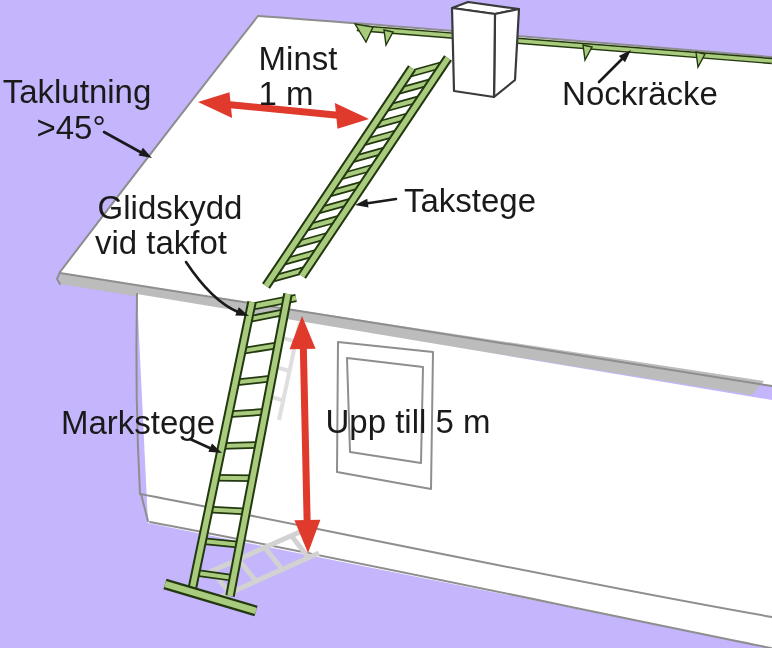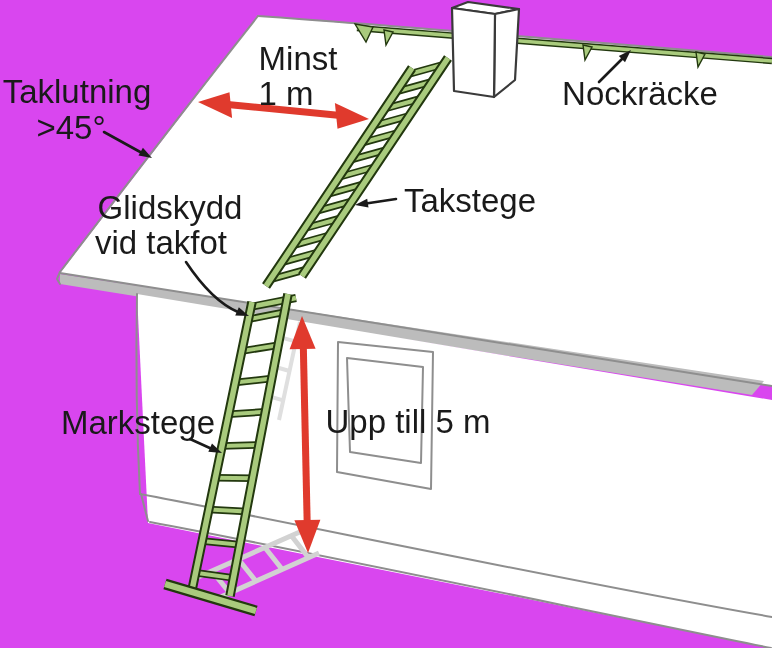--- a/index.html
+++ b/index.html
@@ -1,16 +1,16 @@
 <!DOCTYPE html>
 <html style="--ladder_green: #a9cb7d; --ladder_outline: #22380e; --arrow_red: #e03a2d; --text: #1a1a1a; --house_line: #8e8e8e; --chimney_line: #3a3a3a; --fascia_shadow: #bcbcbc; --ground_shadow: #d2d2d2; --wall_shadow: #dfdfdf;"><head>
 <meta charset="utf-8">
 <style>
   html,body{margin:0;padding:0;background:#fff;}
-  .stage{position:relative;width:772px;height:648px;background:#d946ef;overflow:hidden;
+  .stage{position:relative;width:772px;height:648px;background:#c4b5fd;overflow:hidden;
          font-family:"Liberation Sans",sans-serif;}
   svg{display:block;}
   .txt{font-family:"Liberation Sans",sans-serif;font-size:33px;fill:var(--text,#1a1a1a);}
   .house{stroke:var(--house_line,#8e8e8e);stroke-width:2;fill:none;
          stroke-linecap:round;stroke-linejoin:round;}
   .chim{stroke:var(--chimney_line,#3a3a3a);stroke-width:2.2;fill:#ffffff;stroke-linejoin:round;}
   .band{fill:var(--fascia_shadow,#bcbcbc);stroke:none;}
   .gshadow{stroke:var(--ground_shadow,#d2d2d2);stroke-width:5;fill:none;}
   .wshadow{stroke:var(--wall_shadow,#dfdfdf);stroke-width:4;fill:none;}
   .lad-out{stroke:var(--ladder_outline,#22380e);fill:none;}

